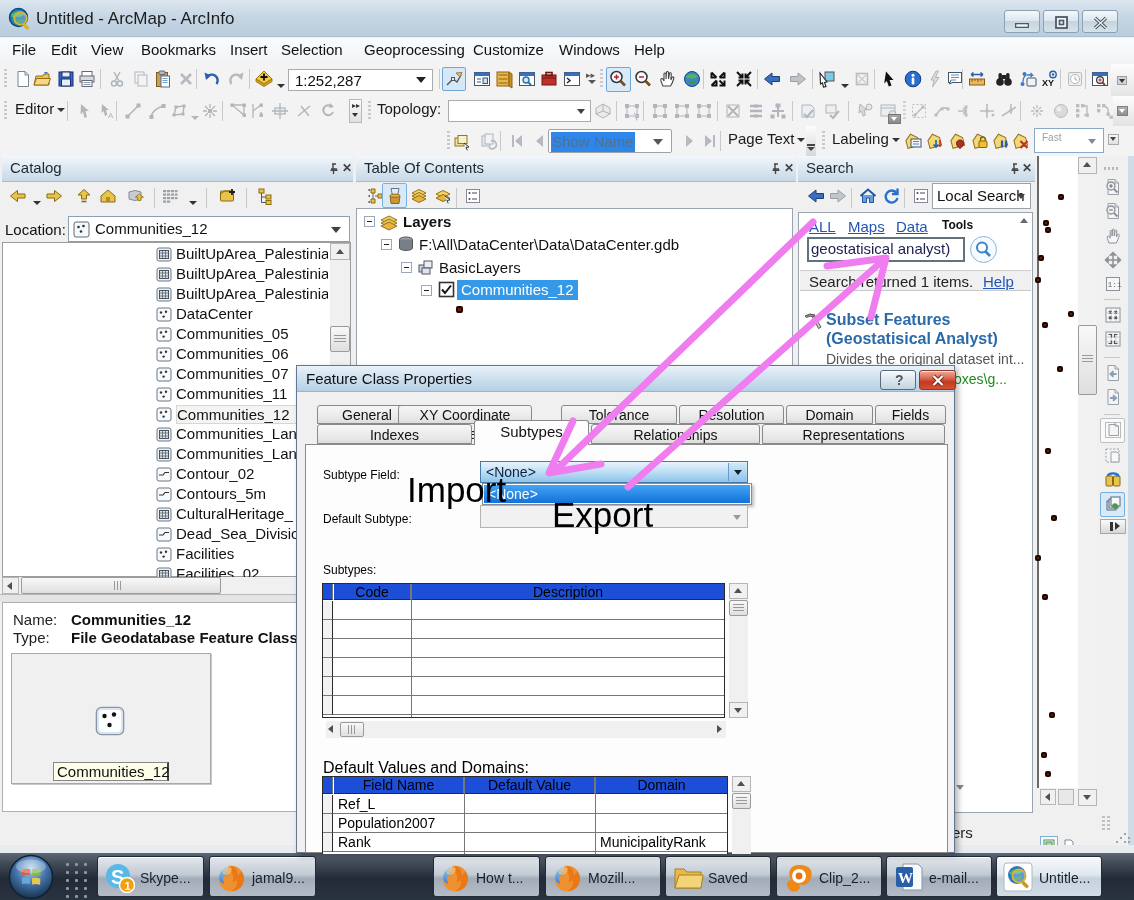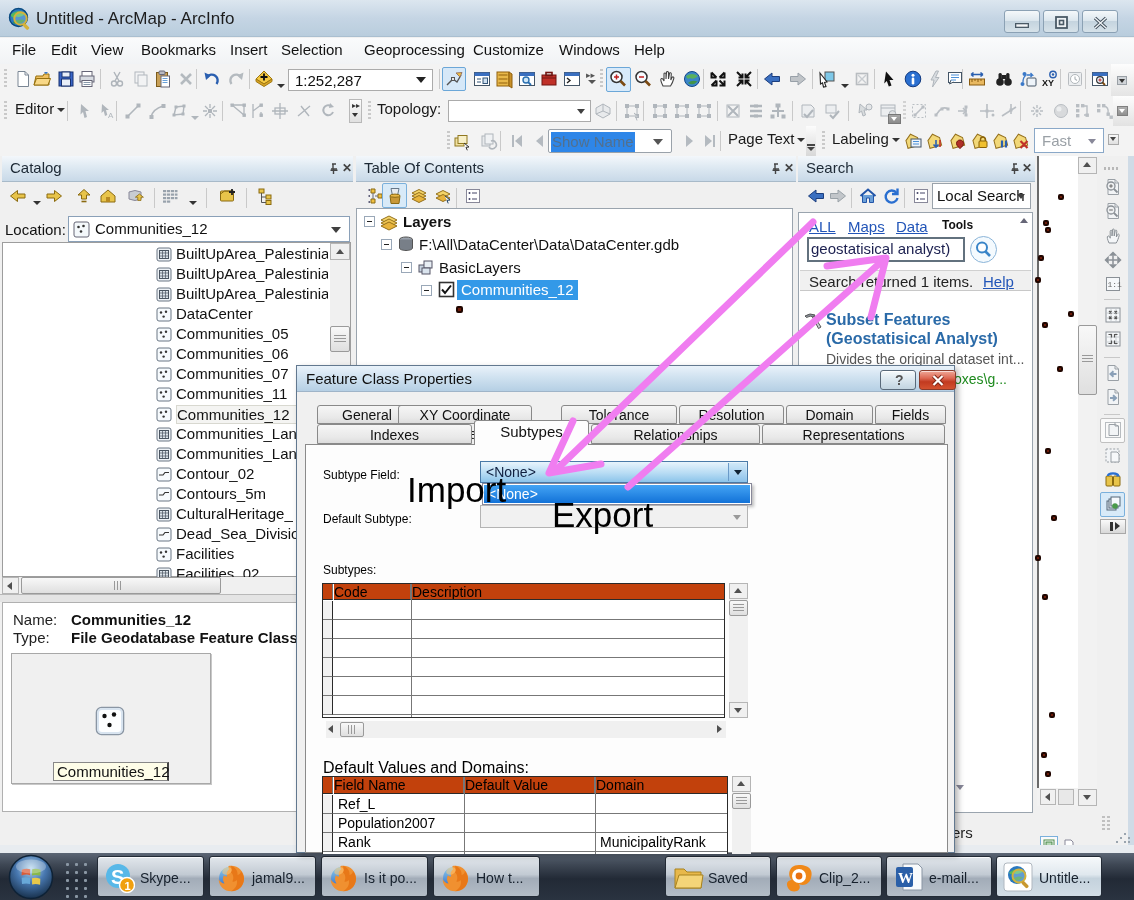--- a/index.html
+++ b/index.html
@@ -28,21 +28,21 @@
 .sthumbh{position:absolute;background:linear-gradient(#f8f8f8,#dfdfdf);border:1px solid #9a9a9a;border-radius:2px}
 .tri{width:0;height:0;position:absolute}
 .minus{position:absolute;width:11px;height:11px;background:#fff;border:1px solid #9aa8b8}
 .minus:after{content:"";position:absolute;left:2px;top:4px;width:5px;height:1px;background:#222}
 #dialog{position:absolute;left:296px;top:365px;width:659px;height:488px;background:#f0f0f0;border:1px solid #62788f;box-shadow:3px 3px 6px rgba(0,0,0,.3);z-index:20}
 #dlgtitle{position:absolute;left:0;top:0;width:100%;height:26px;background:linear-gradient(#e9f2fa,#d0e2f0 45%,#b5cfe4);border-bottom:1px solid #9fb4c8}
 #dlgtitle .cap{position:absolute;left:9px;top:4px;font-size:15px;color:#101010}
 .tab{position:absolute;background:linear-gradient(#f6f6f6,#e8e8e8 70%,#dcdcdc);border:1px solid #898989;border-radius:3px 3px 0 0;text-align:center;font-size:14px;color:#111;z-index:1}
 .dlabel{position:absolute;font-size:12px;color:#000}
 .gridc{position:absolute;background:#fff;border:1px solid #2a2a2a}
-.ghead{position:absolute;background:#c2410c;border-right:1px solid #777;border-bottom:1px solid #2a2a2a;font-size:14px;color:#000;overflow:hidden}
+.ghead{position:absolute;background:#1d4ed8;border-right:1px solid #777;border-bottom:1px solid #2a2a2a;text-align:center;font-size:14px;color:#000;overflow:hidden}
 .gline{position:absolute;background:#777}
 .gsel{position:absolute;background:#f2f2f2;border-right:1px solid #2a2a2a;border-bottom:1px solid #777}
 .gtext{position:absolute;font-size:14px;color:#000}
 #ann{position:absolute;left:0;top:0;width:1134px;height:900px;pointer-events:none;z-index:50}
 .bigtext{position:absolute;font-size:35px;color:#000;z-index:51;letter-spacing:0px}
 #taskbar{position:absolute;left:0;top:853px;width:1134px;height:47px;background:linear-gradient(#5c6675,#3e4754 25%,#222a36 55%,#2a3340)}
 .tbtn{position:absolute;top:3px;height:41px;border:1px solid #232b36;border-radius:3px;background:linear-gradient(#e2e7ec,#c2cad3 45%,#a2acb8 55%,#b4bdc7);box-shadow:inset 0 1px 0 rgba(255,255,255,.8)}
 .tbtn .lbl{position:absolute;left:42px;top:13px;font-size:14px;color:#16202c;white-space:nowrap}
 .dot{position:absolute;width:6px;height:6px;background:#6b1a08;border:2px solid #200600;border-radius:2px}
 </style></head><body>
@@ -717,21 +717,21 @@
           <path d="M11 9.5 v7 M15 9.5 v7" stroke="#2a5fb0" stroke-width="2.2"></path>
         </svg>
       </span>
 <span class="ico" style="left:1011px;">
         <svg viewBox="0 0 20 20">
           <path d="M3 8 L9 3 L15 8 V16 H3 Z" fill="#f2d878" stroke="#94701c" transform="rotate(-15 9 9)"></path>
           <path d="M9.5 10 l7 7 M16.5 10 l-7 7" stroke="#c03028" stroke-width="2.2"></path>
         </svg>
       </span>
 <div class="combo" style="left:1034px;top:2px;width:70px;height:25px;border-color:#8aa8c8">
-        <span style="position:absolute;left:7px;top:3px;color:#9aa0a6;font-size:15px">Fast</span>
+        <span style="position:absolute;left:7px;top:3px;color:#9aa0a6;font-size:10px">Fast</span>
         <span class="carr" style="right:7px;border-top-color:#889"></span>
       </div>
 <span class="abs" style="left:1108px;top:8px;width:11px;height:11px;background:linear-gradient(#f8f8f8,#e0e0e0);border:1px solid #aaa"></span>
       <span class="abs" style="left:1110px;top:11px;width:0;height:0;border-left:3.5px solid transparent;border-right:3.5px solid transparent;border-top:4px solid #444"></span>
 </div>
 <div class="abs" id="catalog" style="left:0px;top:156px;width:353px;height:697px;background:#f0f0f0">
 <div class="ptitle" style="left:2px;top:0px;width:351px">
         <span class="cap">Catalog</span>
         <span class="pin" style="left:325px"><svg viewBox="0 0 12 13" width="12" height="13">
             <path d="M5 1 h4 M6 1 v5 M4 6 h6 M6.5 6 v5" stroke="#444" stroke-width="1.4" fill="none"></path>
@@ -1402,50 +1402,50 @@
               <stop offset="100%" stop-color="#2a5fc0"></stop>
             </linearGradient>
           </defs>
           <circle cx="15" cy="15.5" r="12" fill="url(#ffg)"></circle>
           <path d="M15 2.8 C23 2.8 28.2 9 28 16 C27.8 23 22.5 28.3 15.2 28.3 C8 28.3 2.8 23 2.7 16.2 C4 18.8 6.2 20.3 8.5 20.5 C6.8 18 6.5 15 7.8 12.2 C8.8 13.2 10 13.6 11.2 13.5 C10 11 10.8 7.8 13.2 6.2 C12.5 5 12.2 3.8 12.6 2.9 C13.4 2.8 14.2 2.8 15 2.8Z" fill="#f09030"></path>
           <path d="M15 2.8 C20 4.5 22 8.5 21.5 12 C23.5 11.5 24.8 10 25 8.2 C27 10.5 28.1 13.2 28 16 C27.8 23 22.5 28.3 15.2 28.3 C19.5 25.8 21.8 21.5 20.8 17 C19.5 18.5 17.8 19 16.2 18.6 C18.2 15.5 17.5 11.5 15 9.5 C15.8 7.3 15.6 4.7 15 2.8Z" fill="#e87818"></path>
           <ellipse cx="11" cy="8" rx="5" ry="3.5" fill="rgba(255,200,120,.55)" transform="rotate(-25 11 8)"></ellipse>
         </svg>
 <span class="lbl">jamal9...</span>
       </div>
-<div class="tbtn" style="left:321px;width:107px">
-<svg class="abs" style="left:6px;top:6px" width="30" height="30" viewBox="0 0 30 30">
-          <defs>
-            <linearGradient id="ffg" x1="0" y1="0" x2="0" y2="1">
-              <stop offset="0%" stop-color="#8ed0f0"></stop>
-              <stop offset="100%" stop-color="#2a5fc0"></stop>
-            </linearGradient>
-          </defs>
-          <circle cx="15" cy="15.5" r="12" fill="url(#ffg)"></circle>
-          <path d="M15 2.8 C23 2.8 28.2 9 28 16 C27.8 23 22.5 28.3 15.2 28.3 C8 28.3 2.8 23 2.7 16.2 C4 18.8 6.2 20.3 8.5 20.5 C6.8 18 6.5 15 7.8 12.2 C8.8 13.2 10 13.6 11.2 13.5 C10 11 10.8 7.8 13.2 6.2 C12.5 5 12.2 3.8 12.6 2.9 C13.4 2.8 14.2 2.8 15 2.8Z" fill="#f09030"></path>
-          <path d="M15 2.8 C20 4.5 22 8.5 21.5 12 C23.5 11.5 24.8 10 25 8.2 C27 10.5 28.1 13.2 28 16 C27.8 23 22.5 28.3 15.2 28.3 C19.5 25.8 21.8 21.5 20.8 17 C19.5 18.5 17.8 19 16.2 18.6 C18.2 15.5 17.5 11.5 15 9.5 C15.8 7.3 15.6 4.7 15 2.8Z" fill="#e87818"></path>
-          <ellipse cx="11" cy="8" rx="5" ry="3.5" fill="rgba(255,200,120,.55)" transform="rotate(-25 11 8)"></ellipse>
-        </svg>
-<span class="lbl">Is it po...</span>
-      </div>
 <div class="tbtn" style="left:433px;width:107px">
 <svg class="abs" style="left:6px;top:6px" width="30" height="30" viewBox="0 0 30 30">
           <defs>
             <linearGradient id="ffg" x1="0" y1="0" x2="0" y2="1">
               <stop offset="0%" stop-color="#8ed0f0"></stop>
               <stop offset="100%" stop-color="#2a5fc0"></stop>
             </linearGradient>
           </defs>
           <circle cx="15" cy="15.5" r="12" fill="url(#ffg)"></circle>
           <path d="M15 2.8 C23 2.8 28.2 9 28 16 C27.8 23 22.5 28.3 15.2 28.3 C8 28.3 2.8 23 2.7 16.2 C4 18.8 6.2 20.3 8.5 20.5 C6.8 18 6.5 15 7.8 12.2 C8.8 13.2 10 13.6 11.2 13.5 C10 11 10.8 7.8 13.2 6.2 C12.5 5 12.2 3.8 12.6 2.9 C13.4 2.8 14.2 2.8 15 2.8Z" fill="#f09030"></path>
           <path d="M15 2.8 C20 4.5 22 8.5 21.5 12 C23.5 11.5 24.8 10 25 8.2 C27 10.5 28.1 13.2 28 16 C27.8 23 22.5 28.3 15.2 28.3 C19.5 25.8 21.8 21.5 20.8 17 C19.5 18.5 17.8 19 16.2 18.6 C18.2 15.5 17.5 11.5 15 9.5 C15.8 7.3 15.6 4.7 15 2.8Z" fill="#e87818"></path>
           <ellipse cx="11" cy="8" rx="5" ry="3.5" fill="rgba(255,200,120,.55)" transform="rotate(-25 11 8)"></ellipse>
         </svg>
 <span class="lbl">How t...</span>
       </div>
+<div class="tbtn" style="left:545px;width:116px">
+<svg class="abs" style="left:6px;top:6px" width="30" height="30" viewBox="0 0 30 30">
+          <defs>
+            <linearGradient id="ffg" x1="0" y1="0" x2="0" y2="1">
+              <stop offset="0%" stop-color="#8ed0f0"></stop>
+              <stop offset="100%" stop-color="#2a5fc0"></stop>
+            </linearGradient>
+          </defs>
+          <circle cx="15" cy="15.5" r="12" fill="url(#ffg)"></circle>
+          <path d="M15 2.8 C23 2.8 28.2 9 28 16 C27.8 23 22.5 28.3 15.2 28.3 C8 28.3 2.8 23 2.7 16.2 C4 18.8 6.2 20.3 8.5 20.5 C6.8 18 6.5 15 7.8 12.2 C8.8 13.2 10 13.6 11.2 13.5 C10 11 10.8 7.8 13.2 6.2 C12.5 5 12.2 3.8 12.6 2.9 C13.4 2.8 14.2 2.8 15 2.8Z" fill="#f09030"></path>
+          <path d="M15 2.8 C20 4.5 22 8.5 21.5 12 C23.5 11.5 24.8 10 25 8.2 C27 10.5 28.1 13.2 28 16 C27.8 23 22.5 28.3 15.2 28.3 C19.5 25.8 21.8 21.5 20.8 17 C19.5 18.5 17.8 19 16.2 18.6 C18.2 15.5 17.5 11.5 15 9.5 C15.8 7.3 15.6 4.7 15 2.8Z" fill="#e87818"></path>
+          <ellipse cx="11" cy="8" rx="5" ry="3.5" fill="rgba(255,200,120,.55)" transform="rotate(-25 11 8)"></ellipse>
+        </svg>
+<span class="lbl">Mozill...</span>
+      </div>
 <div class="tbtn" style="left:665px;width:106px">
 <svg class="abs" style="left:6px;top:5px" width="32" height="32" viewBox="0 0 32 32">
           <path d="M3 7 h9 l3 3 h14 v16 H3Z" fill="#e8b84a" stroke="#a8821e"></path>
           <path d="M3 26 L7 13 H31 L29 26Z" fill="#f4d478" stroke="#a8821e"></path>
         </svg>
 <span class="lbl">Saved</span>
       </div>
 <div class="tbtn" style="left:776px;width:106px">
 <svg class="abs" style="left:6px;top:5px" width="32" height="32" viewBox="0 0 32 32">
           <path d="M16 3 C28 3 30 10 28 16 C26 23 20 24 16 22 C20 30 8 32 5 26 C2 20 6 18 9 18 C5 16 4 3 16 3Z" fill="#f08818"></path>

